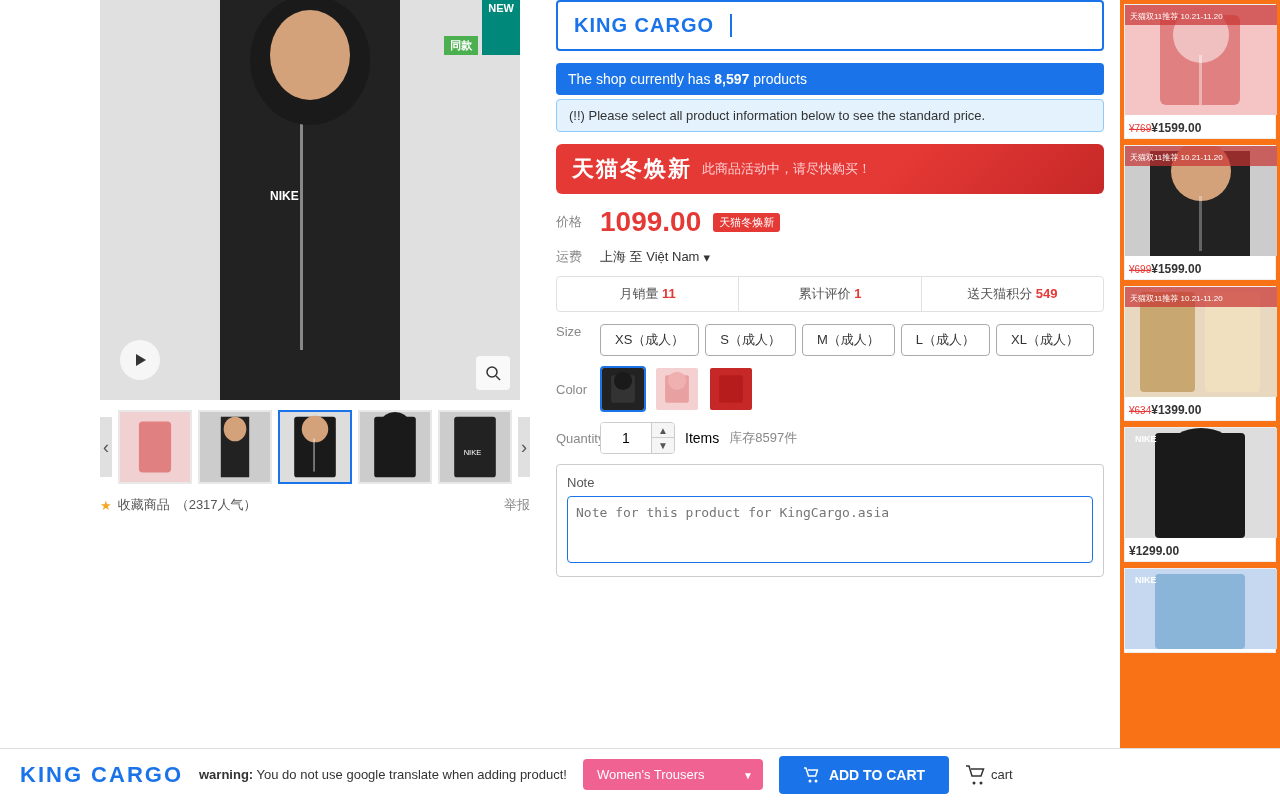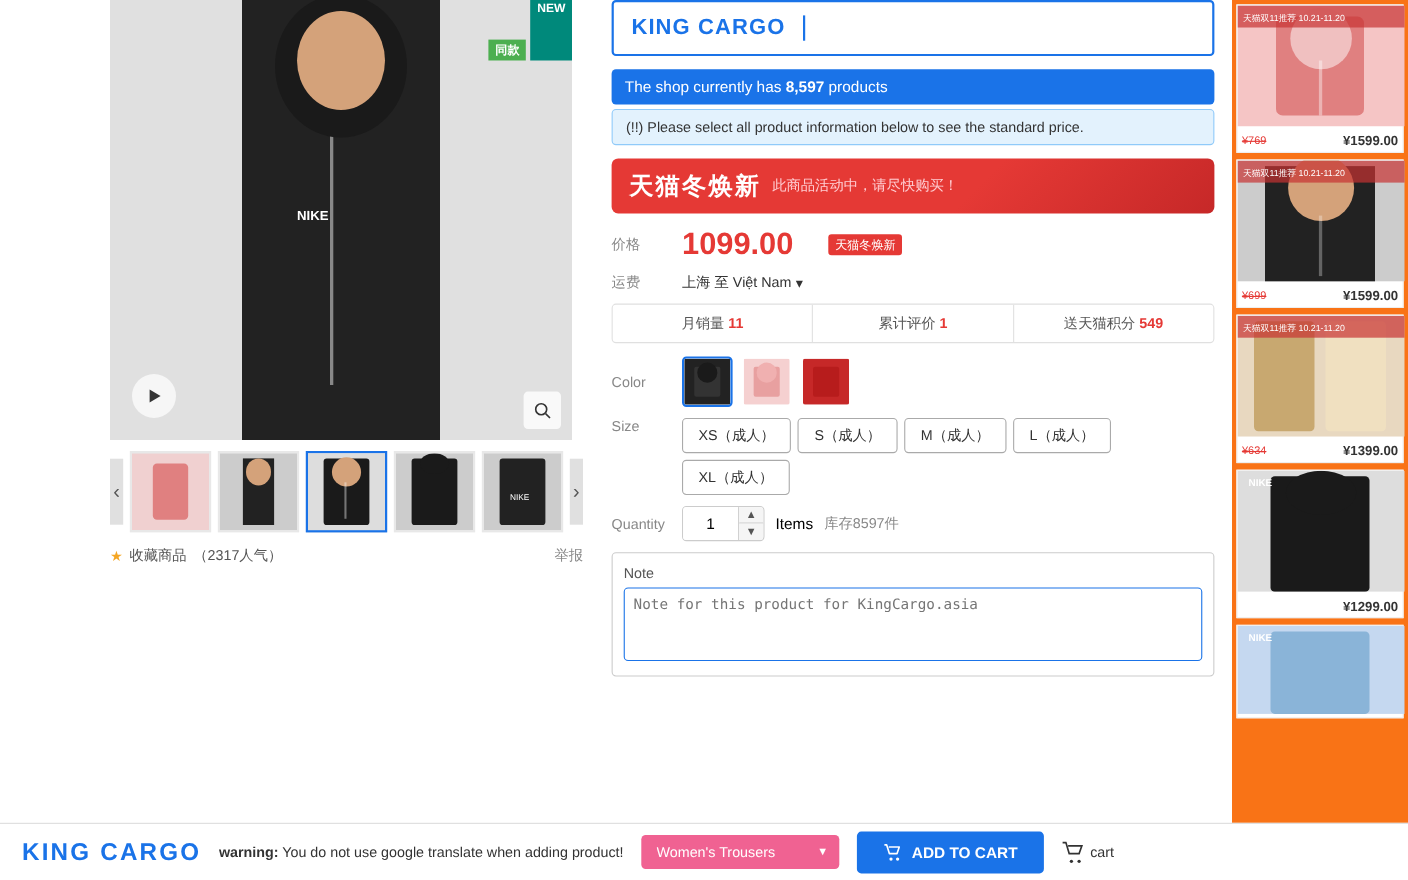--- a/index.html
+++ b/index.html
@@ -227,21 +227,21 @@
 
     .promo-banner .promo-sub {
       font-size: 13px;
       color: #ffcdd2;
     }
 
     .detail-row {
       display: flex;
       align-items: center;
       margin-bottom: 10px;
-      gap: 24px;
+      gap: 4px;
     }
 
     .detail-label {
       color: #888;
       font-size: 13px;
       width: 40px;
       flex-shrink: 0;
     }
 
     .price-large {
@@ -406,21 +406,20 @@
     .sidebar-product {
       margin-bottom: 6px;
       background: #fff;
       border: 1px solid #eee;
       cursor: pointer;
       position: relative;
     }
 
     .sidebar-price-row {
       display: flex;
-      justify-content: space-between;
       align-items: center;
       padding: 3px 4px;
       font-size: 11px;
     }
 
     .sidebar-old-price {
       color: #e53935;
       text-decoration: line-through;
       font-size: 10px;
     }
@@ -654,20 +653,31 @@
         <span>月销量</span>
         <strong>11</strong>
       </div>
       <div class="stat-item">
         <span>累计评价</span>
         <strong>1</strong>
       </div>
       <div class="stat-item">
         <span>送天猫积分</span>
         <strong>549</strong>
+      </div>
+    </div>
+
+    <div class="detail-row" style="align-items:flex-start;">
+      <span class="detail-label">Size</span>
+      <div class="size-options">
+        <button class="size-btn">XS（成人）</button>
+        <button class="size-btn">S（成人）</button>
+        <button class="size-btn">M（成人）</button>
+        <button class="size-btn">L（成人）</button>
+        <button class="size-btn">XL（成人）</button>
       </div>
     </div>
 
     <div class="detail-row">
       <span class="detail-label">Color</span>
       <div class="color-options">
         <div class="color-swatch active">
           <svg viewBox="0 0 46 46">
               <rect width="46" height="46" fill="#222"></rect>
               <rect x="10" y="8" width="26" height="30" fill="#333" rx="2"></rect>
@@ -683,31 +693,20 @@
         </div>
         <div class="color-swatch">
           <svg viewBox="0 0 46 46">
               <rect width="46" height="46" fill="#c62828"></rect>
               <rect x="10" y="8" width="26" height="30" fill="#b71c1c" rx="2"></rect>
             </svg>
         </div>
       </div>
     </div>
 
-    <div class="detail-row" style="align-items:flex-start;">
-      <span class="detail-label">Size</span>
-      <div class="size-options">
-        <button class="size-btn">XS（成人）</button>
-        <button class="size-btn">S（成人）</button>
-        <button class="size-btn">M（成人）</button>
-        <button class="size-btn">L（成人）</button>
-        <button class="size-btn">XL（成人）</button>
-      </div>
-    </div>
-
     <div class="detail-row">
       <span class="detail-label">Quantity</span>
       <div class="quantity-row">
         <div class="qty-wrap">
           <input class="qty-input" type="text" value="1" style="">
           <div class="qty-arrows">
             <button class="qty-arrow">▲</button>
             <button class="qty-arrow">▼</button>
           </div>
         </div>

